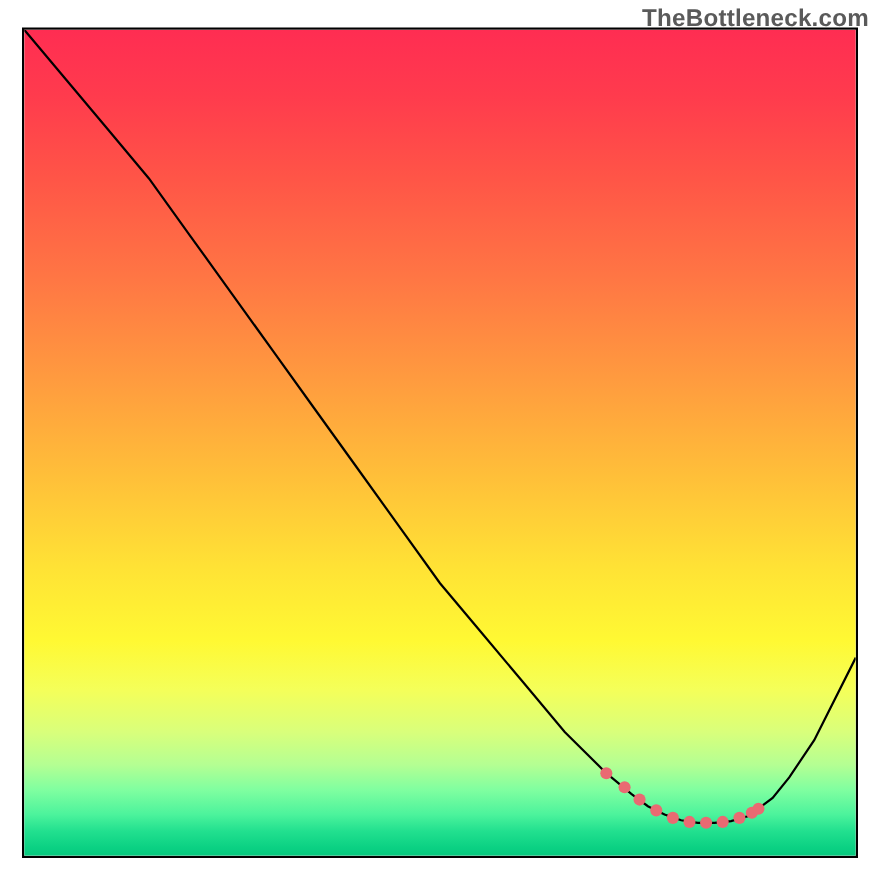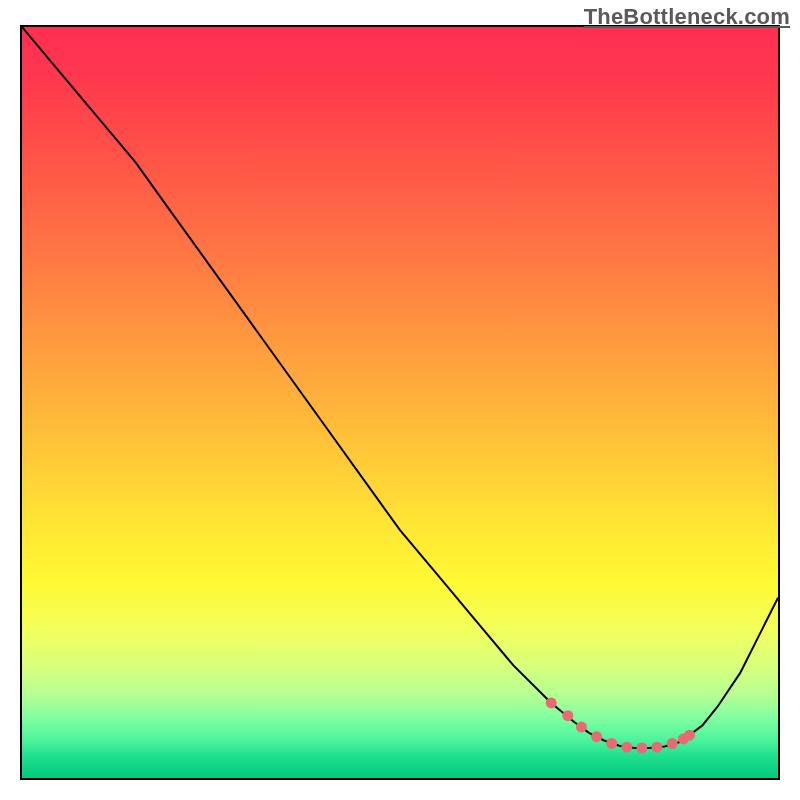--- a/index.html
+++ b/index.html
@@ -18,21 +18,20 @@
   }
   .watermark {
     position: absolute;
     top: 4px;
     right: 10px;
     font-size: 22px;
     font-weight: 600;
     color: #5a5a5a;
     letter-spacing: 0.2px;
     z-index: 10;
-    text-decoration: underline;
   }
   .plot-area {
     position: absolute;
     left: 20px;
     top: 25px;
     width: 760px;
     height: 755px;
     border: 2px solid #000000;
     box-sizing: border-box;
     overflow: hidden;

